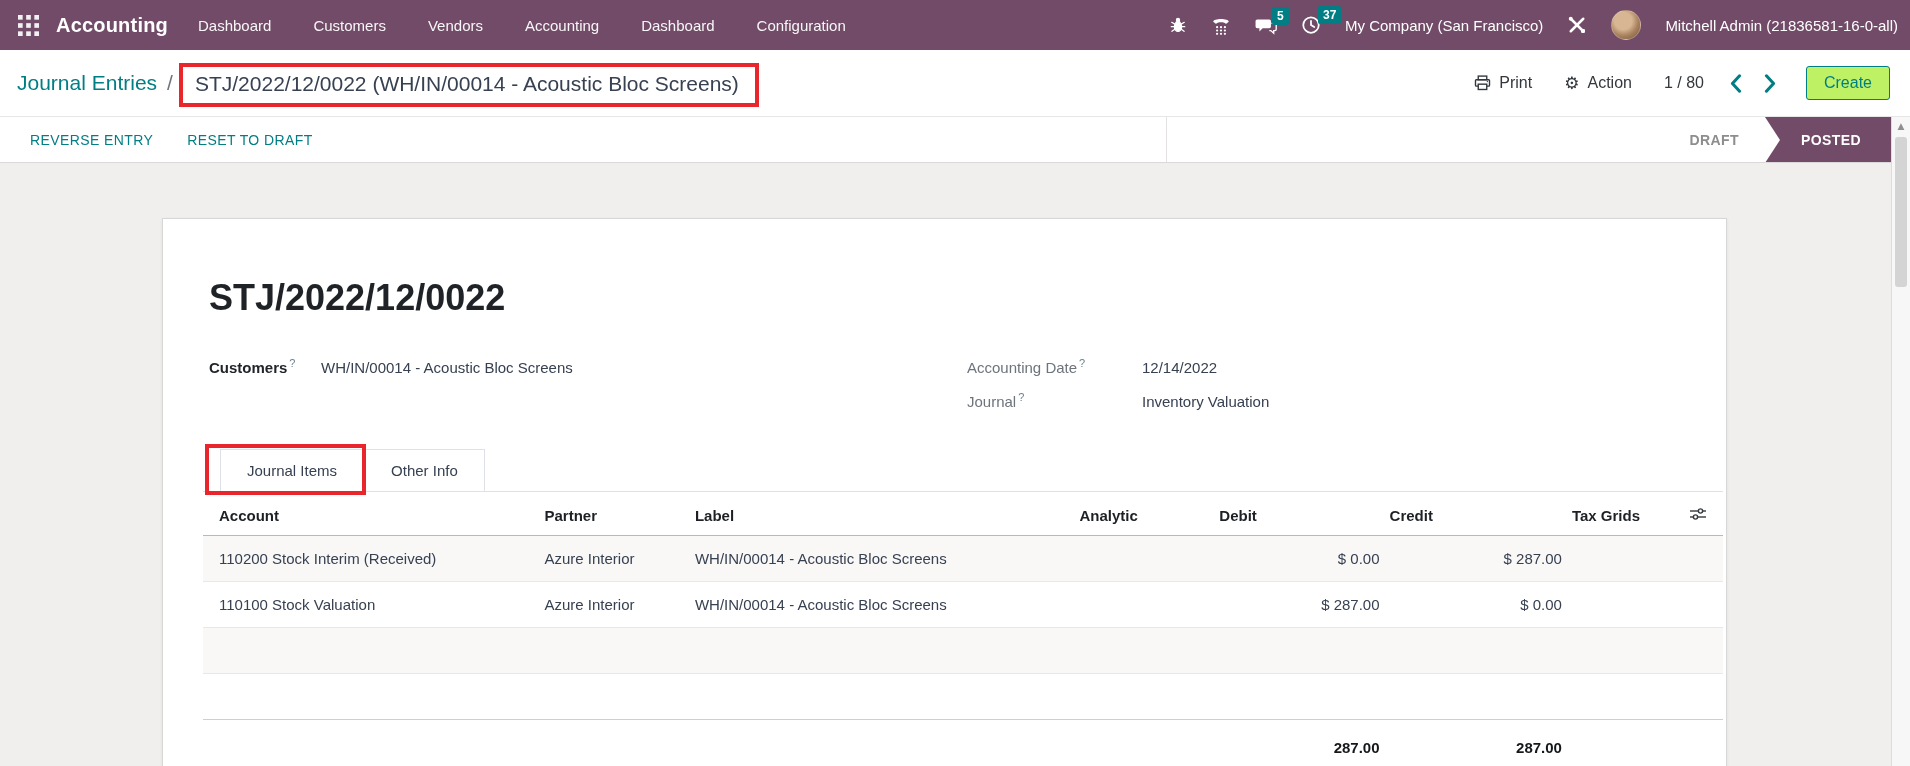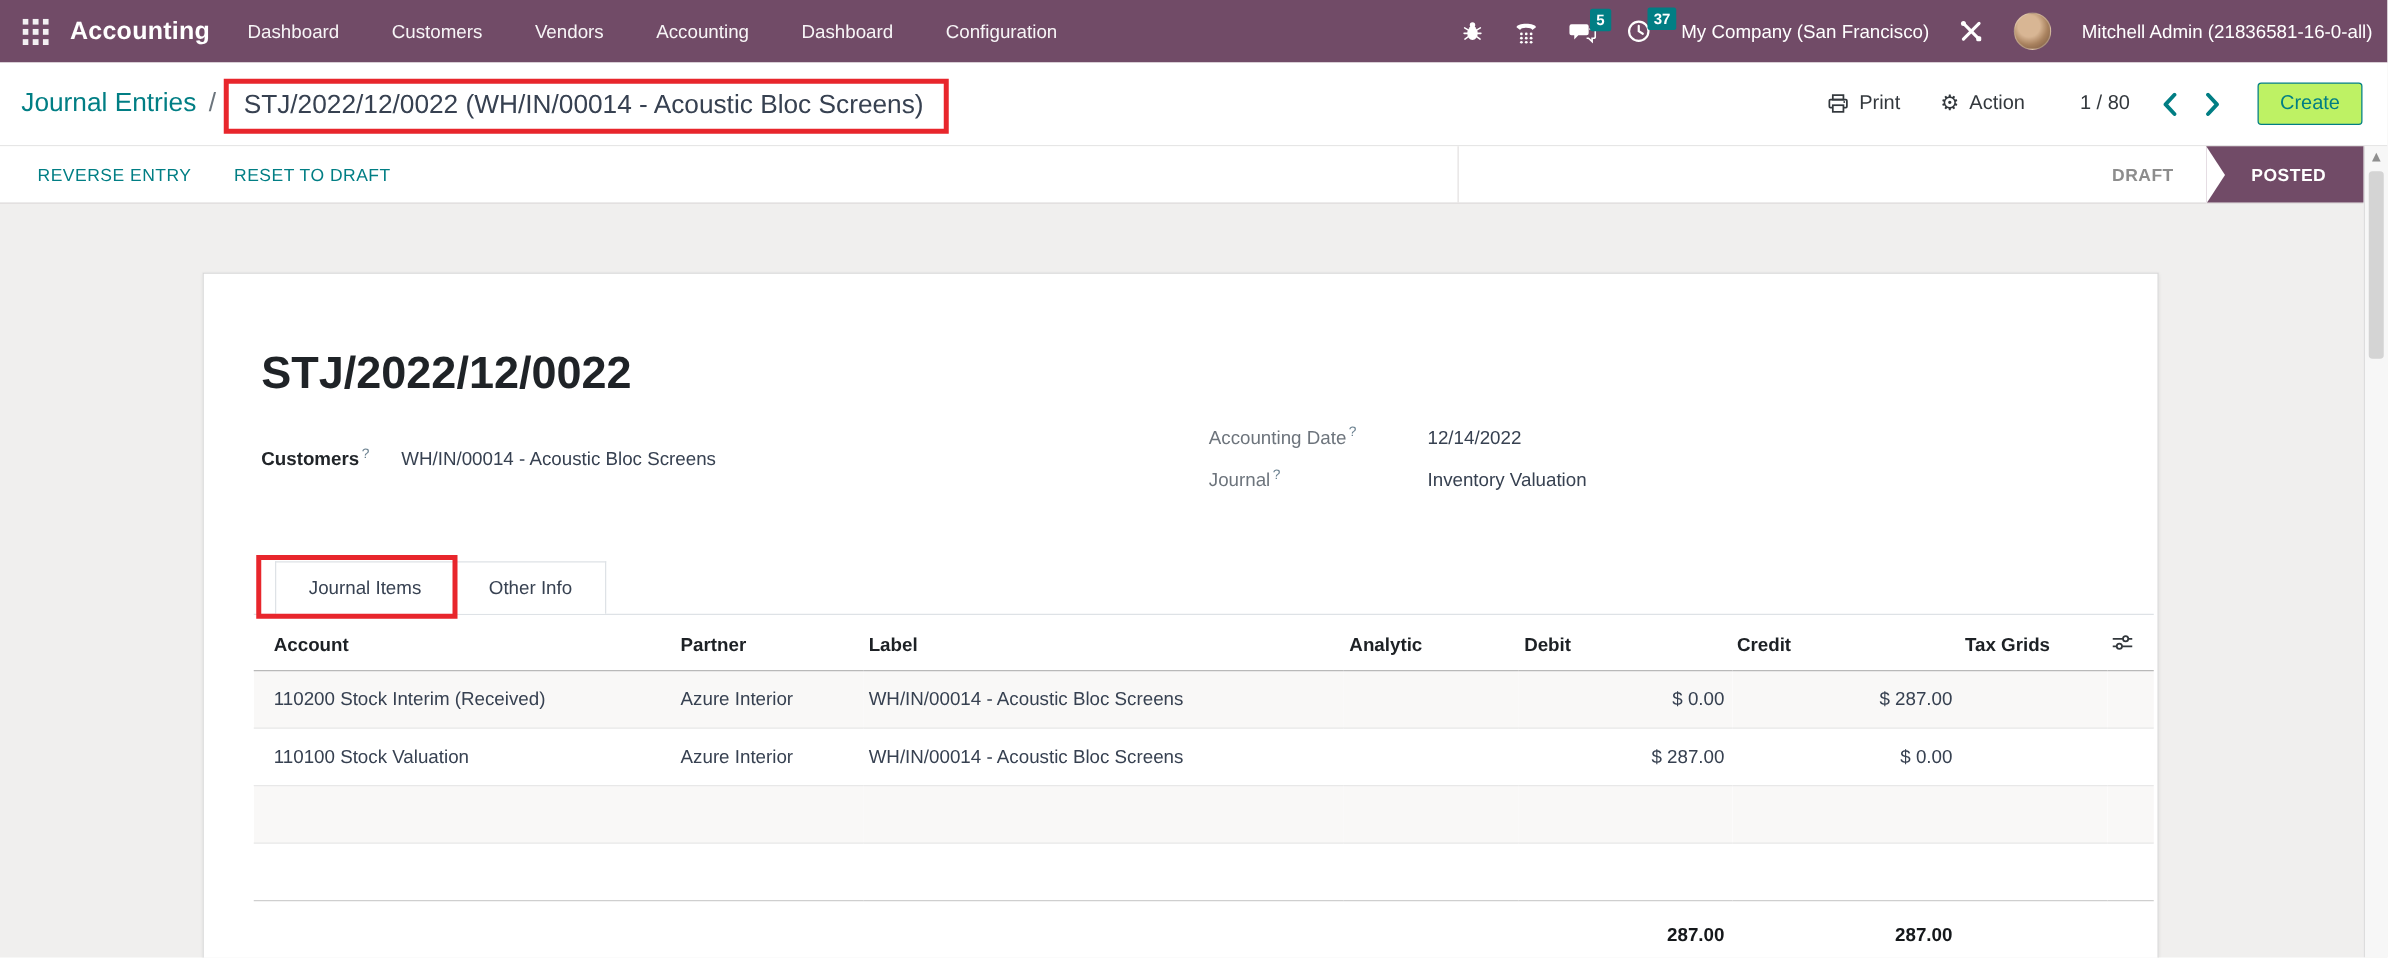--- a/index.html
+++ b/index.html
@@ -42,21 +42,21 @@
   .crumb-link { color:#017E84; cursor:pointer; }
   .crumb-sep { color:#6c757d; margin:0 6px 0 10px; }
   .annot-crumb {
     border:4px solid #E8262C; padding:5px 16px 7px 12px; color:#374151;
     position:relative; top:2px;
   }
   .actions-right { margin-left:auto; display:flex; align-items:center; padding-right:20px; }
   .action-item { display:flex; align-items:center; gap:8px; color:#33383d; font-size:16px; cursor:pointer; }
   .action-item + .action-item { margin-left:32px; }
   .gear-glyph { font-family:"DejaVu Sans", sans-serif; font-size:17px; color:#33383d; }
-  .pager { margin-left:44px; font-size:16px; color:#33383d; }
+  .pager { margin-left:32px; font-size:16px; color:#33383d; }
   .pager-nav { display:flex; gap:22px; margin-left:26px; }
   .pager-nav .chev { cursor:pointer; display:flex; align-items:center; }
   .create-btn {
     margin-left:30px; color:#017E84; background:#bef264; border:1px solid #017E84;
     font-size:16px; padding:7px 17px; border-radius:3px; cursor:pointer;
     font-family:"Liberation Sans", sans-serif;
   }
 
   
   .statusbar {
@@ -94,21 +94,21 @@
 
   
   .sheet {
     position:absolute; left:162px; top:178px; width:1565px; height:574px;
     background:#fff; border:1px solid #d8d7d7; box-shadow:0 1px 3px rgba(0,0,0,.07);margin-top:40px;
   }
   .sheet-title {
     position:absolute; left:46px; top:58px; font-size:36px; font-weight:600; color:#1f2327; margin:0;
   }
   .fields-left  { position:absolute; left:46px;  top:138px; }
-  .fields-right { position:absolute; left:804px; top:121px; }
+  .fields-right { position:absolute; left:804px; top:138px; }
   .field-row { display:flex; margin-bottom:15px; font-size:15px; align-items:baseline; }
   .field-label { color:#6d747c; }
   .field-label.strong { color:#212529; font-weight:700; }
   .fields-left  .label-cell { width:112px; }
   .fields-right .label-cell { width:175px; }
   .help-sup { font-size:11px; color:#6c8291; vertical-align:super; margin-left:2px; }
   .field-value { color:#374151; }
 
   
   .notebook { position:absolute; left:40px; right:3px; top:230px; }

